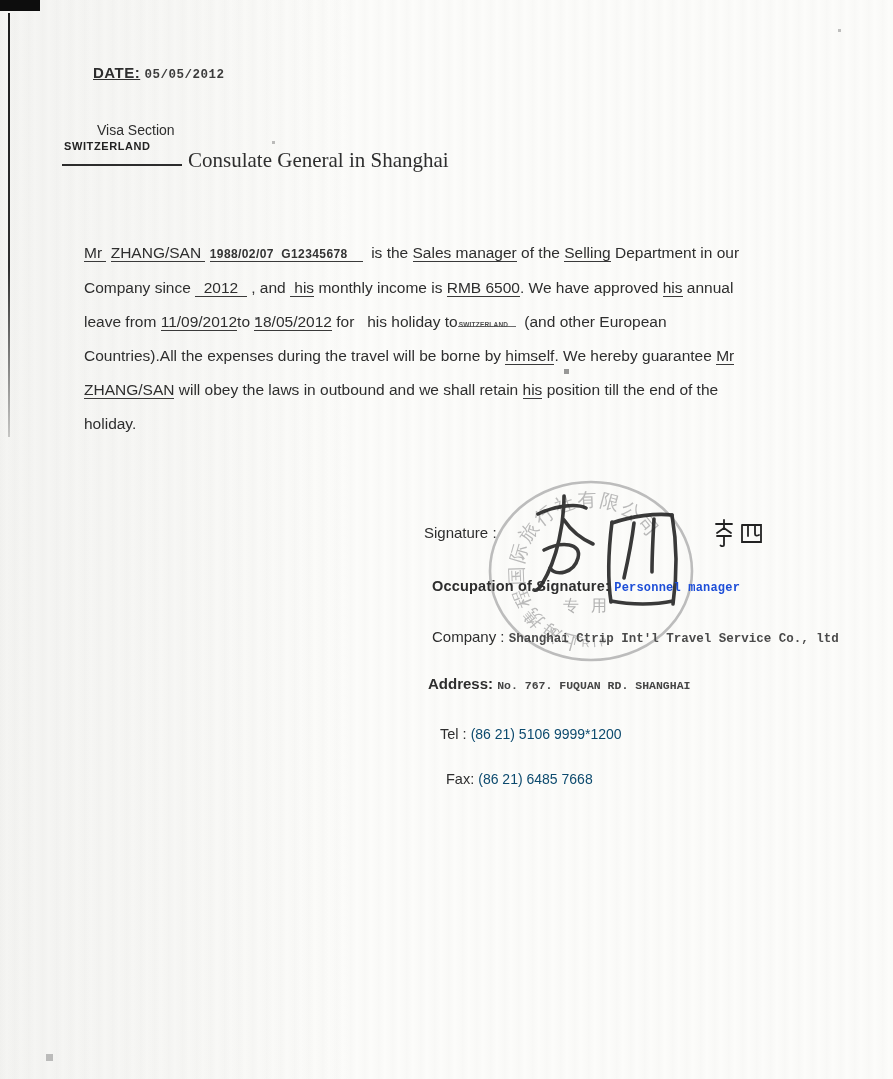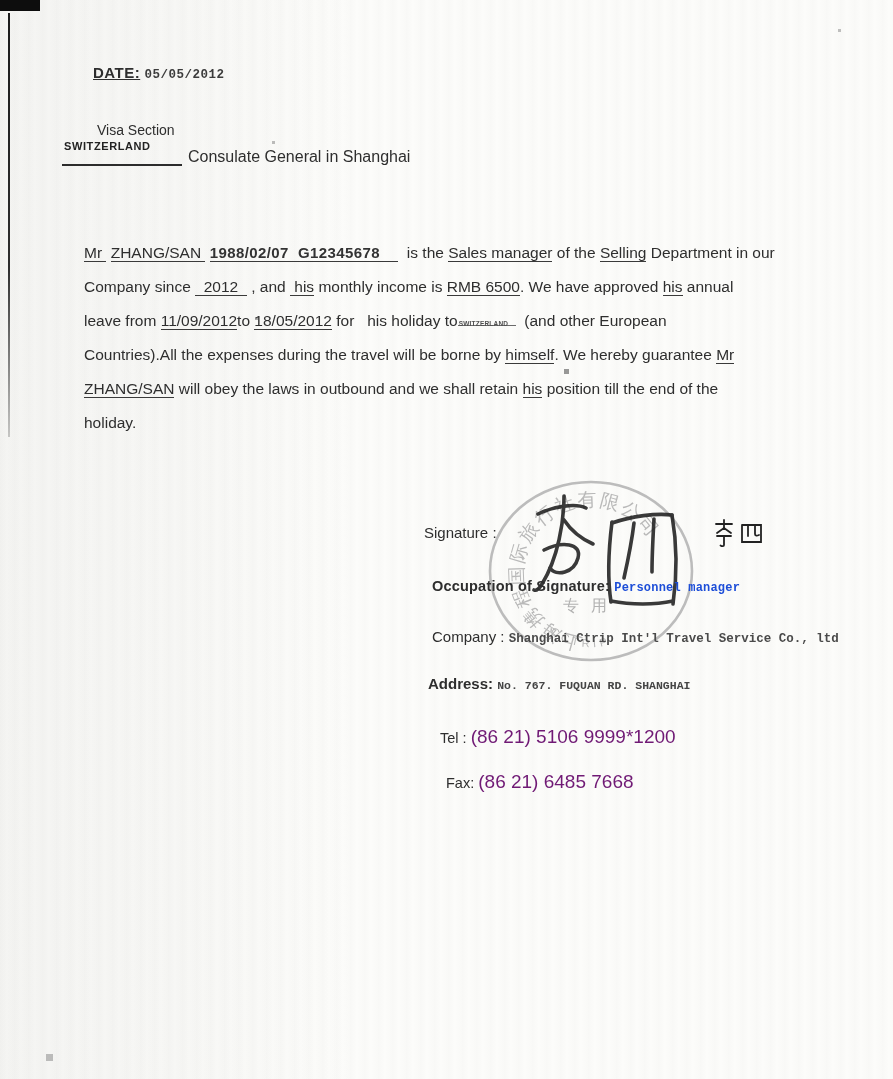--- a/index.html
+++ b/index.html
@@ -22,42 +22,42 @@
   .abs{position:absolute;}
   
   .date-line{left:93px;top:64px;font-size:15px;}
   .date-label{font-weight:700;letter-spacing:0.5px;text-decoration:underline;}
   .mono{font-family:"Liberation Mono","DejaVu Sans Mono",monospace;}
   .date-value{font-size:12.5px;color:#3c3c3c;font-weight:600;letter-spacing:0.5px;}
   .visa-section{left:80px;top:122px;font-size:14px;margin-left:17px;}
   .country-line{left:62px;top:138px;height:40px;}
   .country-name{position:absolute;left:2px;top:2px;font-size:11px;font-weight:700;letter-spacing:0.6px;color:#222;}
   .country-underline{position:absolute;left:0;top:26px;width:120px;height:0;border-bottom:2px solid #2c2c2c;}
-  .consulate{position:absolute;left:126px;top:10px;font-size:16px;white-space:nowrap;}
+  .consulate{position:absolute;left:126px;top:10px;font-size:21px;white-space:nowrap;font-family:Liberation Serif, serif;}
   
   .letter-body{left:84px;top:236px;width:745px;}
   .body-line{line-height:34px;font-size:15.5px;white-space:nowrap;}
   .seg{white-space:pre;}
   .u{border-bottom:1.6px solid #3a3a3a;}
-  .sm{font-size:15px;font-weight:700;letter-spacing:0.4px;color:#333;}
+  .sm{font-size:12px;font-weight:700;letter-spacing:0.4px;color:#333;}
   .tiny-blank{position:relative;display:inline-block;width:58px;height:13px;border-bottom:1.6px solid #6a6a6a;}
   .tiny-blank span{position:absolute;left:1px;top:-5px;font-size:6.5px;font-weight:700;color:#4f4f4f;letter-spacing:0.2px;white-space:nowrap;}
   
   .sig-label{left:424px;top:524px;font-size:15px;}
   .sig-printed{left:714px;top:518px;}
   .occupation-line{left:432px;top:578px;font-size:14.5px;font-weight:600;letter-spacing:0.2px;}
   .tw{font-family:"Liberation Mono","DejaVu Sans Mono",monospace;font-size:12px;font-weight:600;}
   .occ-value{color:#1d4ed8;}
   .company-line{left:432px;top:628px;font-size:15px;}
   .co-value{color:#4a4a4a;font-size:12.5px;}
   .address-line{left:428px;top:675px;font-size:15px;font-weight:600;}
   .addr-value{color:#454545;font-size:11.5px;}
   .tel-line{left:440px;top:726px;font-size:14.5px;}
   .fax-line{left:446px;top:771px;font-size:14.5px;}
-  .val-sans{font-size:19px;color:#701a75;}
+  .val-sans{font-size:14px;color:#0c4a6e;}
   
   .stamp-wrap{left:484px;top:478px;width:214px;height:188px;}
   .hand-sig{left:520px;top:488px;width:170px;height:145px;}
 </style>
 </head>
 <body>
 
 <div class="scan-overlay"></div>
 <div class="corner-bar"></div>
 <div class="left-scan-line"></div>

